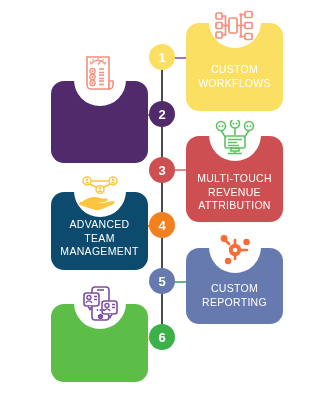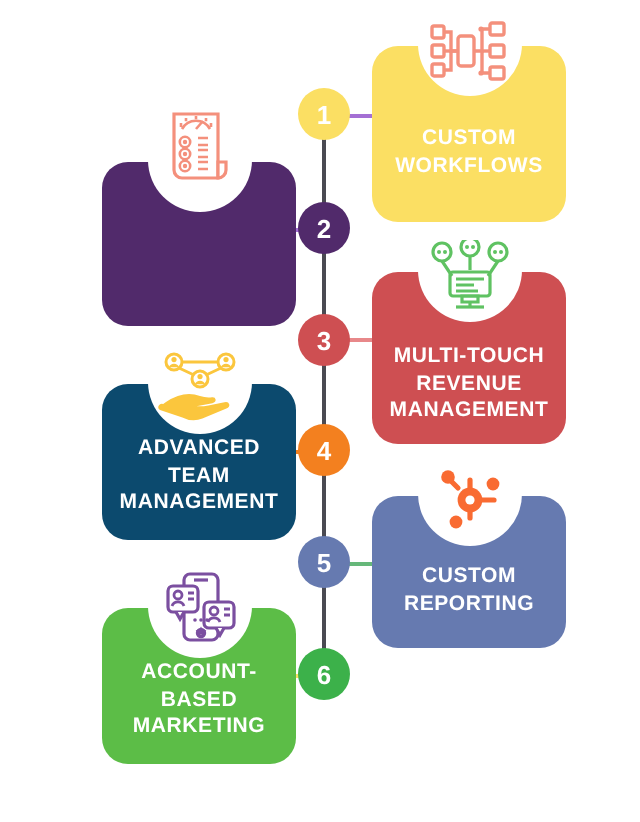--- a/index.html
+++ b/index.html
@@ -78,21 +78,21 @@
     border-bottom-right-radius: 26px 26px;
     z-index: 4;
   }
 
   .card-label {
     position: absolute;
     left: 0;
     right: 0;
     color: #ffffff;
     text-align: center;
-    font-weight: bold;
+    font-weight: normal;
     font-size: 10.5px;
     line-height: 13.5px;
     letter-spacing: 0.3px;
     font-family: "Liberation Sans", sans-serif;
     white-space: pre-line;
     z-index: 5;
   }
 
   
   .card-icon {
@@ -199,21 +199,21 @@
           <circle cx="8.5" cy="6" r="1"></circle>
           <circle cx="19.5" cy="3.5" r="1"></circle>
           <circle cx="22.5" cy="3.5" r="1"></circle>
           <circle cx="33.5" cy="6" r="1"></circle>
           <circle cx="36.5" cy="6" r="1"></circle>
         </g>
       </svg>
     </div>
     <div class="card-label" style="top:36px;">MULTI-TOUCH
 REVENUE
-MANAGEMENT</div>
+ATTRIBUTION</div>
   </div>
 
   <div class="badge" style="left:149px; top:157px; background:#ce4f52;">
     <span>3</span>
   </div>
 
   <div class="connector" style="left:130px; top:225px; width:22px; background:#f3801f;"></div>
 
   <div class="card" style="left:51px; top:192px; width:97px; height:78px; background:#0c4a6e;">
     <div class="card-notch"></div>
@@ -303,22 +303,19 @@
           <path d="M32 19.5 h3 M32 22.5 h3"></path>
         </g>
         <g fill="#7b4fa0">
           <circle cx="17.5" cy="25" r="0.9"></circle>
           <circle cx="20.5" cy="25" r="0.9"></circle>
           <circle cx="23.5" cy="25" r="0.9"></circle>
           <path d="M20.5 28.2 l0.8 1.7 l1.9 0.2 l-1.4 1.3 l0.4 1.8 l-1.7 -0.9 l-1.7 0.9 l0.4 -1.8 l-1.4 -1.3 l1.9 -0.2 z"></path>
         </g>
       </svg>
     </div>
-    <div class="card-label" style="top:26px;">ACCOUNT-
-BASED
-MARKETING</div>
   </div>
 
   <div class="badge" style="left:149px; top:324px; background:#3cb14a;">
     <span>6</span>
   </div>
 
 </div>
 
 </body></html>

